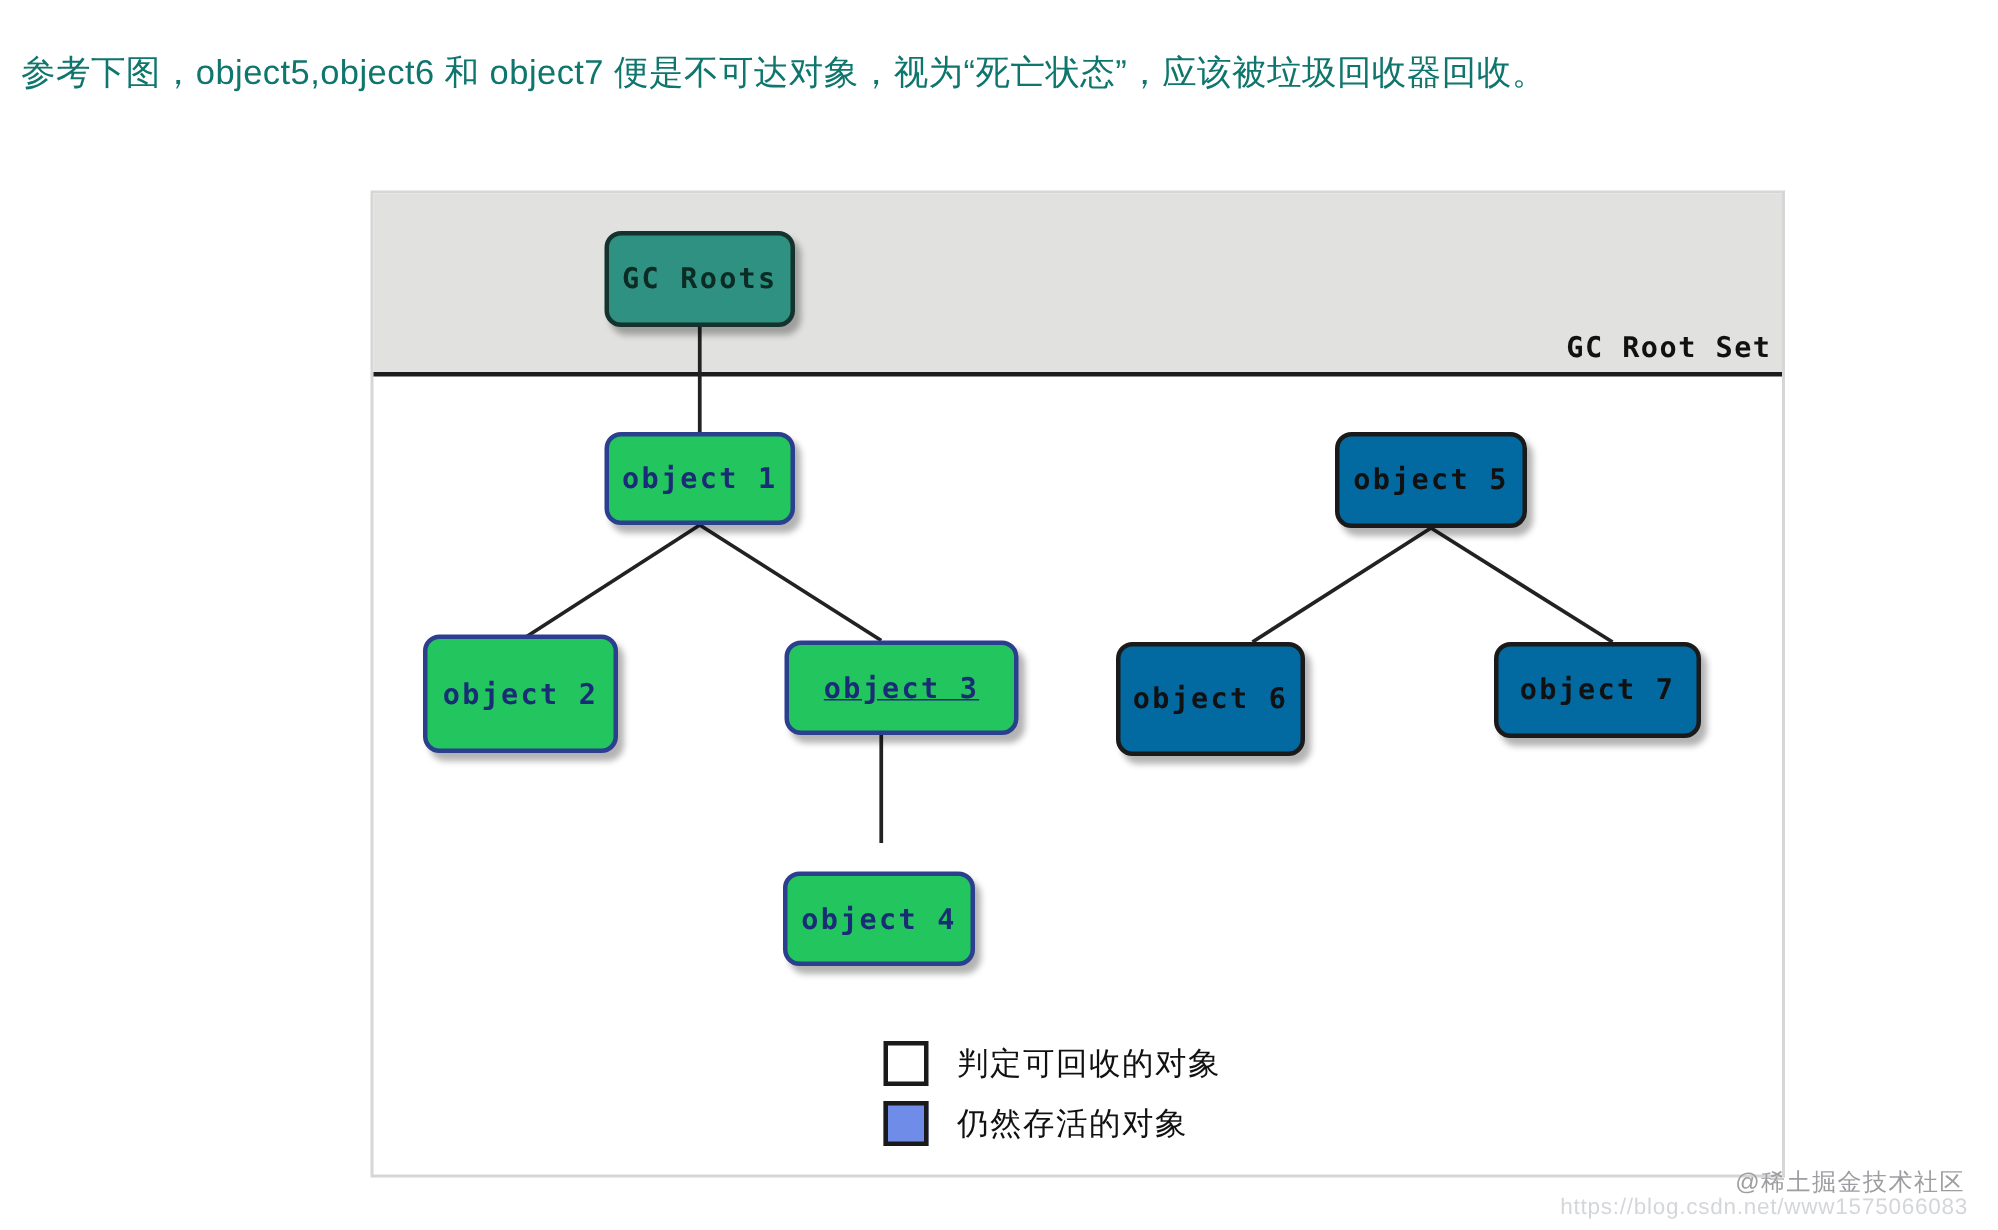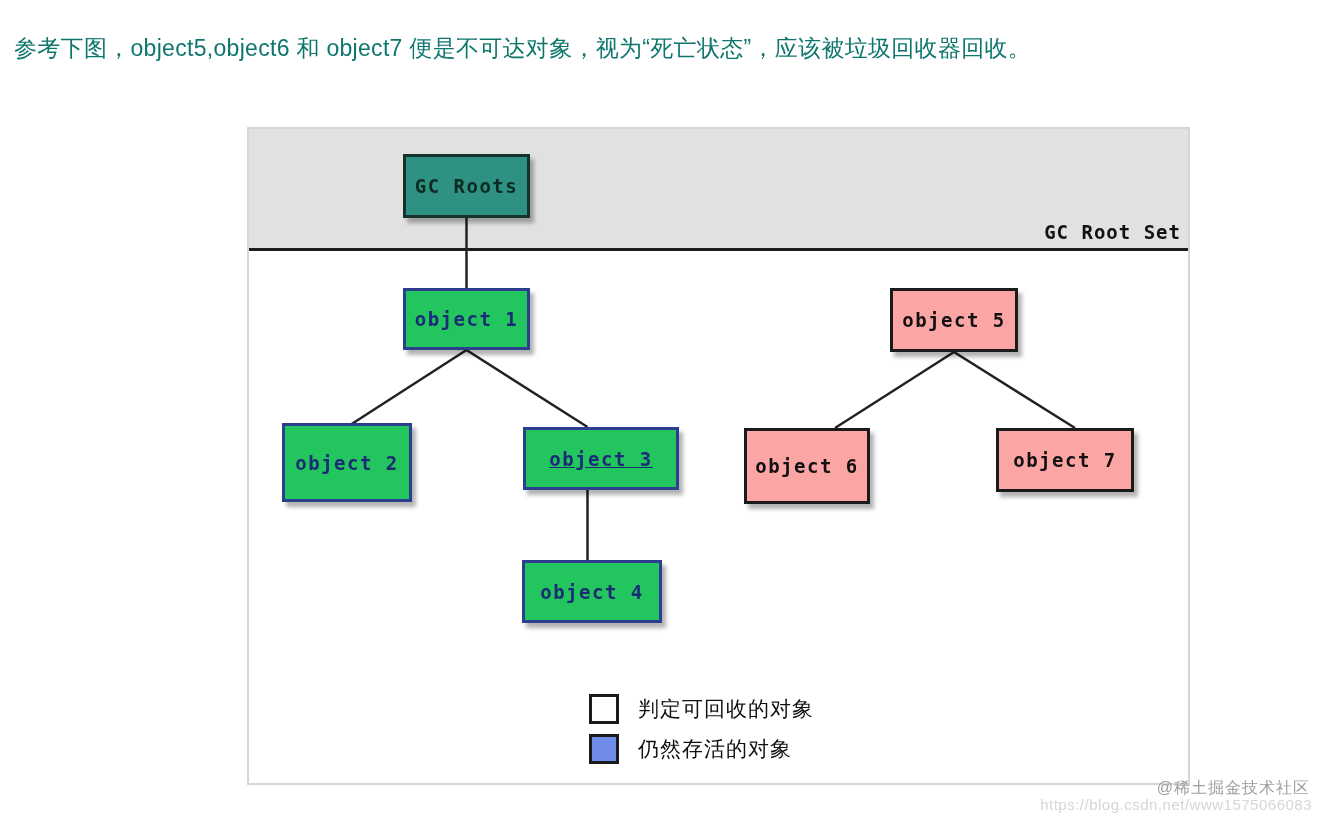--- a/index.html
+++ b/index.html
@@ -49,37 +49,37 @@
   svg.connectors {
     position: absolute;
     left: 0; top: 0;
     width: 939px; height: 654px;
   }
   .node {
     position: absolute;
     display: flex;
     align-items: center;
     justify-content: center;
-    border-radius: 0;
+    border-radius: 11px;
     font-size: 19px;
     letter-spacing: 1.5px;
     box-shadow: 4px 5px 4px rgba(0,0,0,0.30);
   }
   .node.root {
     background: #2f9181;
     border: 3px solid #13332c;
     color: #0c2b25;
   }
   .node.alive {
     background: #22c55e;
     border: 3px solid #2b3f8e;
     color: #1a2c75;
   }
   .node.dead {
-    background: #fca5a5;
+    background: #0369a1;
     border: 3px solid #1a1a1a;
     color: #111111;
   }
   .legend {
     position: absolute;
     left: 340px; top: 565px;
   }
   .legend-row {
     display: flex;
     align-items: center;
@@ -139,21 +139,21 @@
     </svg>
 
     <div class="node root mono" style="left:154px; top:25px; width:127px; height:64px;">GC Roots</div>
 
     <div class="node alive mono" style="left:154px; top:159px; width:127px; height:62px;">object 1</div>
 
     <div class="node alive mono" style="left:33px; top:294px; width:130px; height:79px;">object 2</div>
 
     <div class="node alive mono" style="left:274px; top:298px; width:156px; height:63px;text-decoration:underline;">object 3</div>
 
-    <div class="node alive mono" style="left:273px; top:431px; width:140px; height:63px;">object 4</div>
+    <div class="node alive mono" style="left:273px; top:452px; width:128px; height:63px;">object 4</div>
 
     <div class="node dead mono" style="left:641px; top:159px; width:128px; height:64px;">object 5</div>
 
     <div class="node dead mono" style="left:495px; top:299px; width:126px; height:76px;">object 6</div>
 
     <div class="node dead mono" style="left:747px; top:299px; width:138px; height:64px;">object 7</div>
 
     <div class="legend">
       <div class="legend-row">
         <div class="swatch dead"></div>

